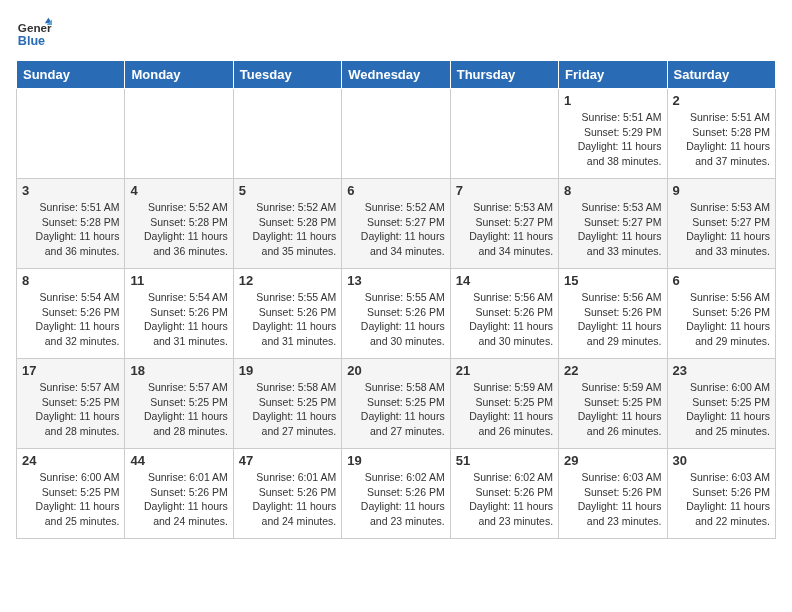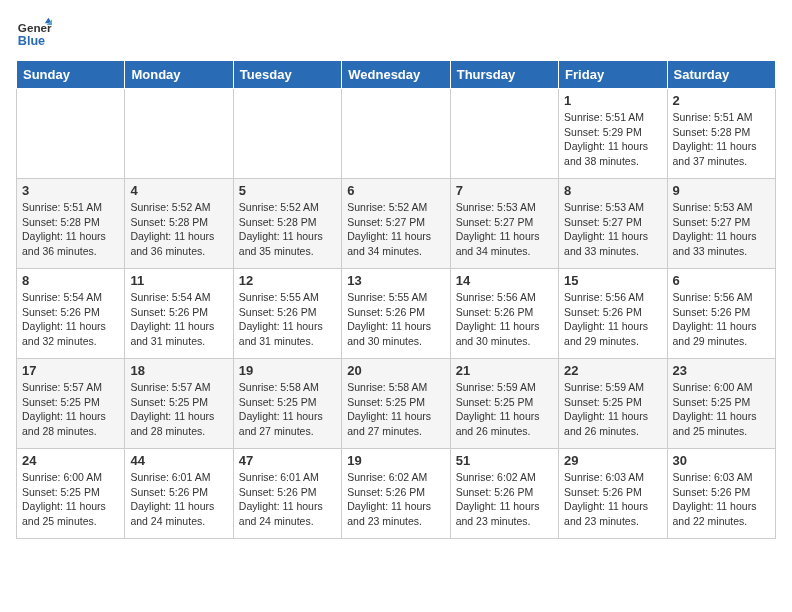--- a/index.html
+++ b/index.html
@@ -66,20 +66,21 @@
     .day-num {
       font-size: 13px;
       font-weight: bold;
       display: block;
       margin-bottom: 2px;
     }
     .cell-text {
       font-size: 10.5px;
       line-height: 1.4;
       color: #333;
+      text-align: right;
     }
     .empty-cell {
       background: #fff !important;
     }
   </style>
 </head>
 <body>
 
 <div class="header-area">
   <div class="logo">

